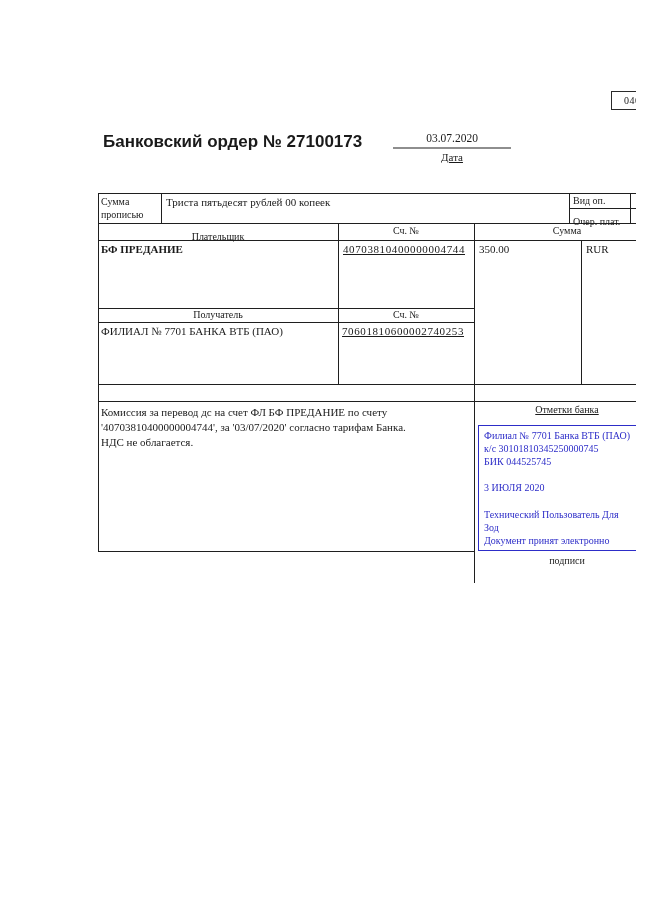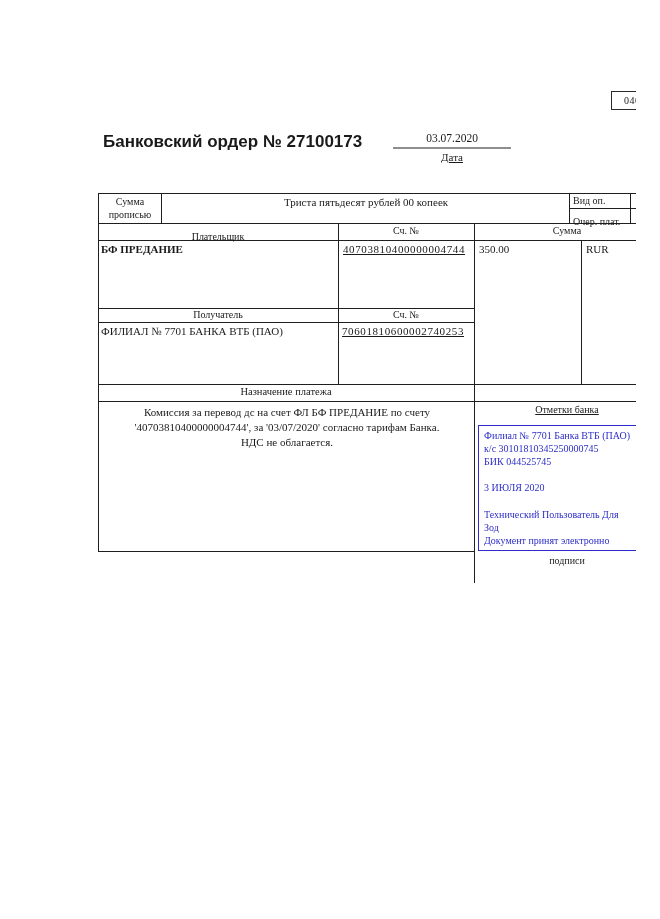--- a/index.html
+++ b/index.html
@@ -9,21 +9,21 @@
     width: 660px;
     height: 919px;
     background: #ffffff;
     font-family: "Liberation Serif", serif;
     color: #1a1a1a;
     overflow: hidden;
   }
   .ln { position: absolute; background: #1f1f1f; }
   .hl { height: 1px; }
   .vl { width: 1px; }
-  .abs { position: absolute; text-align: center; }
+  .abs { position: absolute; }
   .ctr { text-align: center; }
   .form-code {
     position: absolute; left: 563px; top: 43px; width: 50px; height: 19px;
     border: 1px solid #2a2a2a; font-size: 10px; line-height: 17px;
     text-align: center; letter-spacing: 0.5px;
   }
   .title {
     position: absolute; left: 55px; top: 84px;
     font-family: "Liberation Sans", sans-serif;
     font-weight: bold; font-size: 17px;
@@ -90,21 +90,20 @@
   <div class="abs cell-data acct" style="left:295px;top:195px;">40703810400000004744</div>
   <div class="abs cell-data" style="left:431px;top:195px;">350.00</div>
   <div class="abs cell-data" style="left:538px;top:195px;">RUR</div>
 
   <div class="abs cell-label ctr" style="left:50px;top:261px;width:240px;">Получатель</div>
   <div class="abs cell-label ctr" style="left:290px;top:261px;width:136px;">Сч. №</div>
 
   <div class="abs cell-data" style="left:53px;top:277px;">ФИЛИАЛ № 7701 БАНКА ВТБ (ПАО)</div>
   <div class="abs cell-data acct" style="left:294px;top:277px;">70601810600002740253</div>
 
-  <div class="abs cell-label ctr" style="left:50px;top:338px;width:376px;font-size:10.5px;">Назначение платежа</div>
   <div class="abs cell-data pre" style="left:53px;top:357px;width:372px;line-height:15px;">Комиссия за перевод дс на счет ФЛ БФ ПРЕДАНИЕ по счету
 '40703810400000004744', за '03/07/2020' согласно тарифам Банка.
 НДС не облагается.</div>
 
   <div class="abs cell-label ctr" style="left:426px;top:356px;width:186px;text-decoration:underline;">Отметки банка</div>
   <div class="stamp-box stamp-colored" style="color: rgb(45, 45, 200); border-color: rgb(45, 45, 200);">Филиал № 7701 Банка ВТБ (ПАО)
 к/с 30101810345250000745
 БИК 044525745
 
 3 ИЮЛЯ 2020

